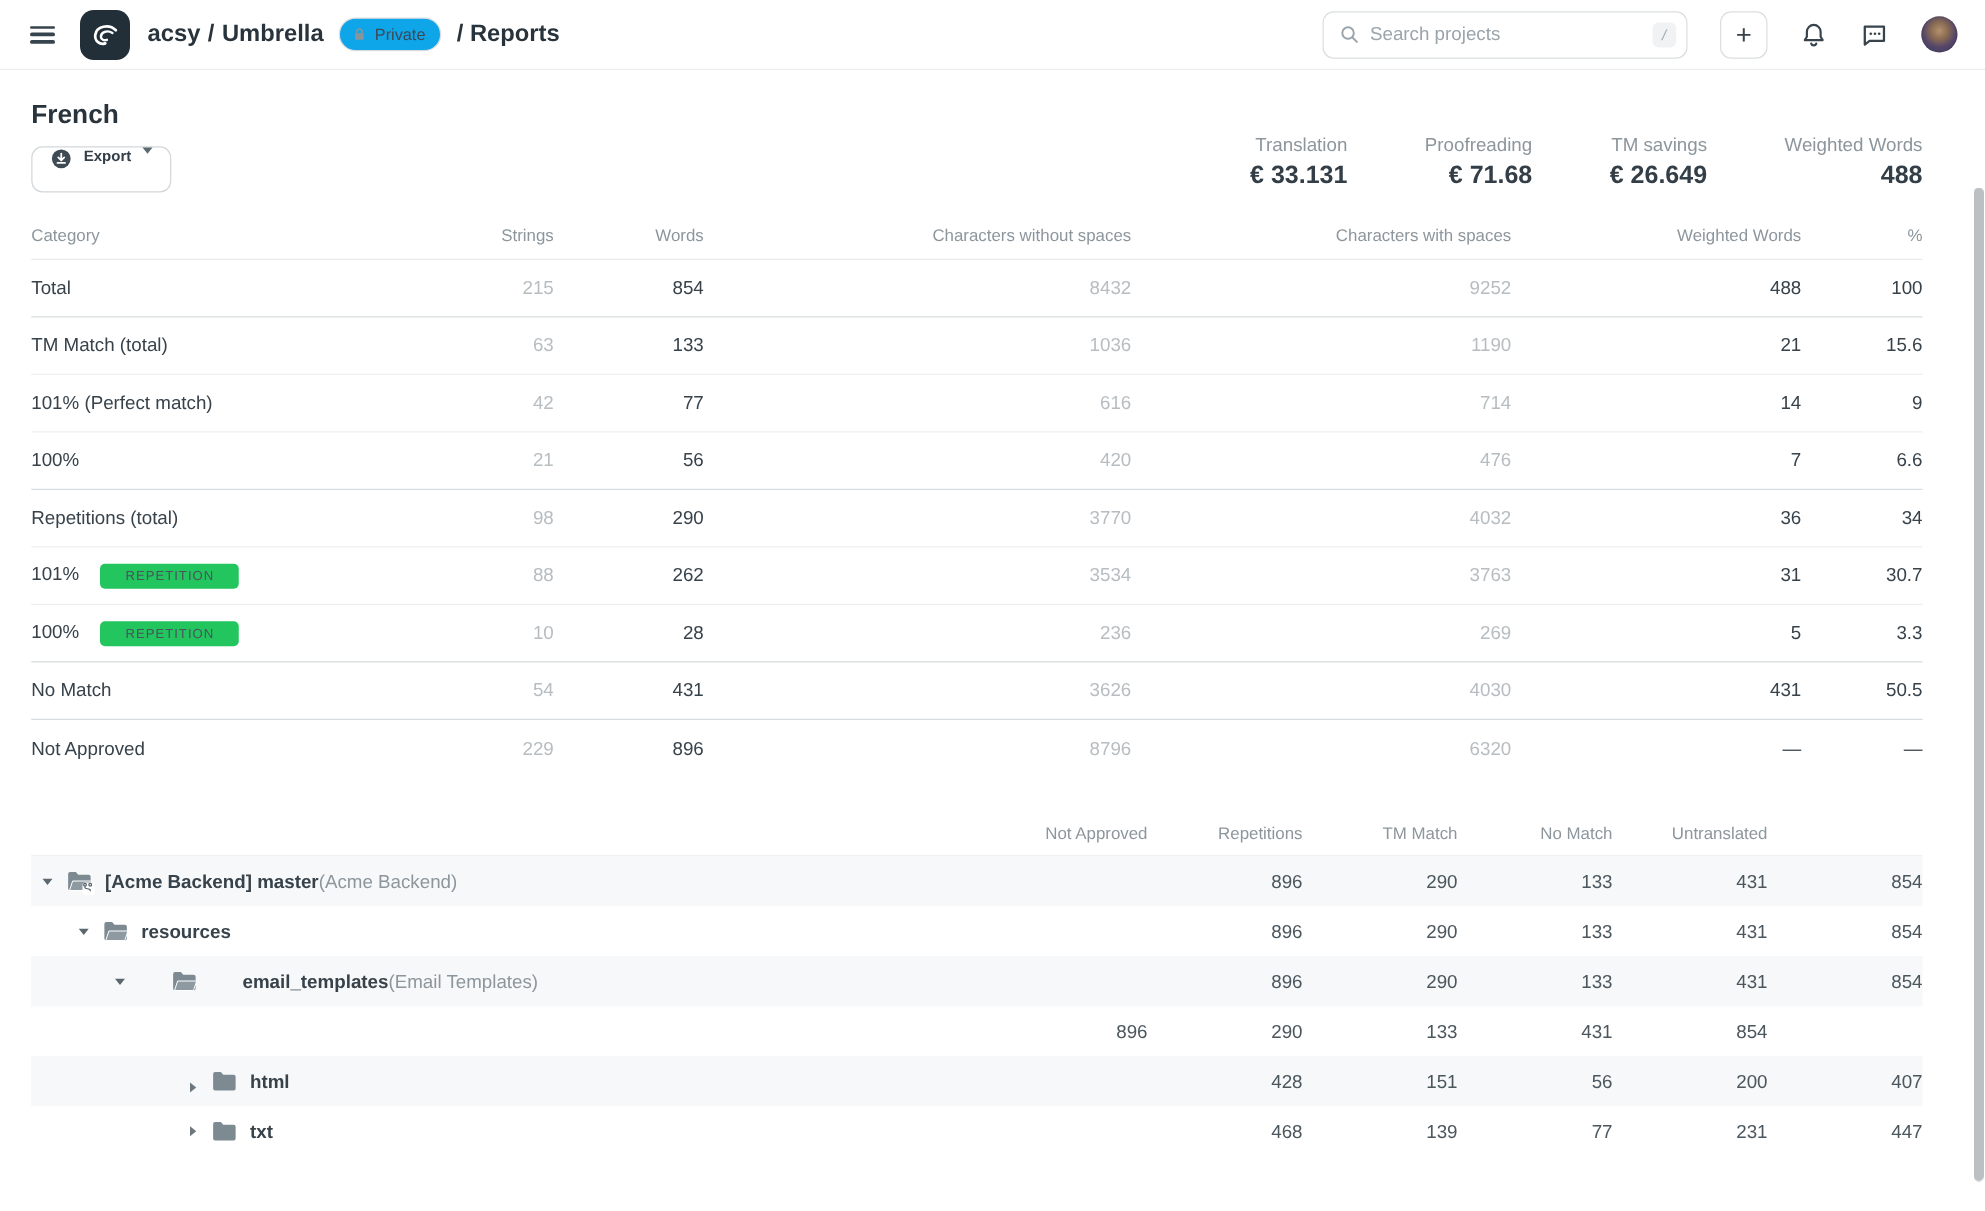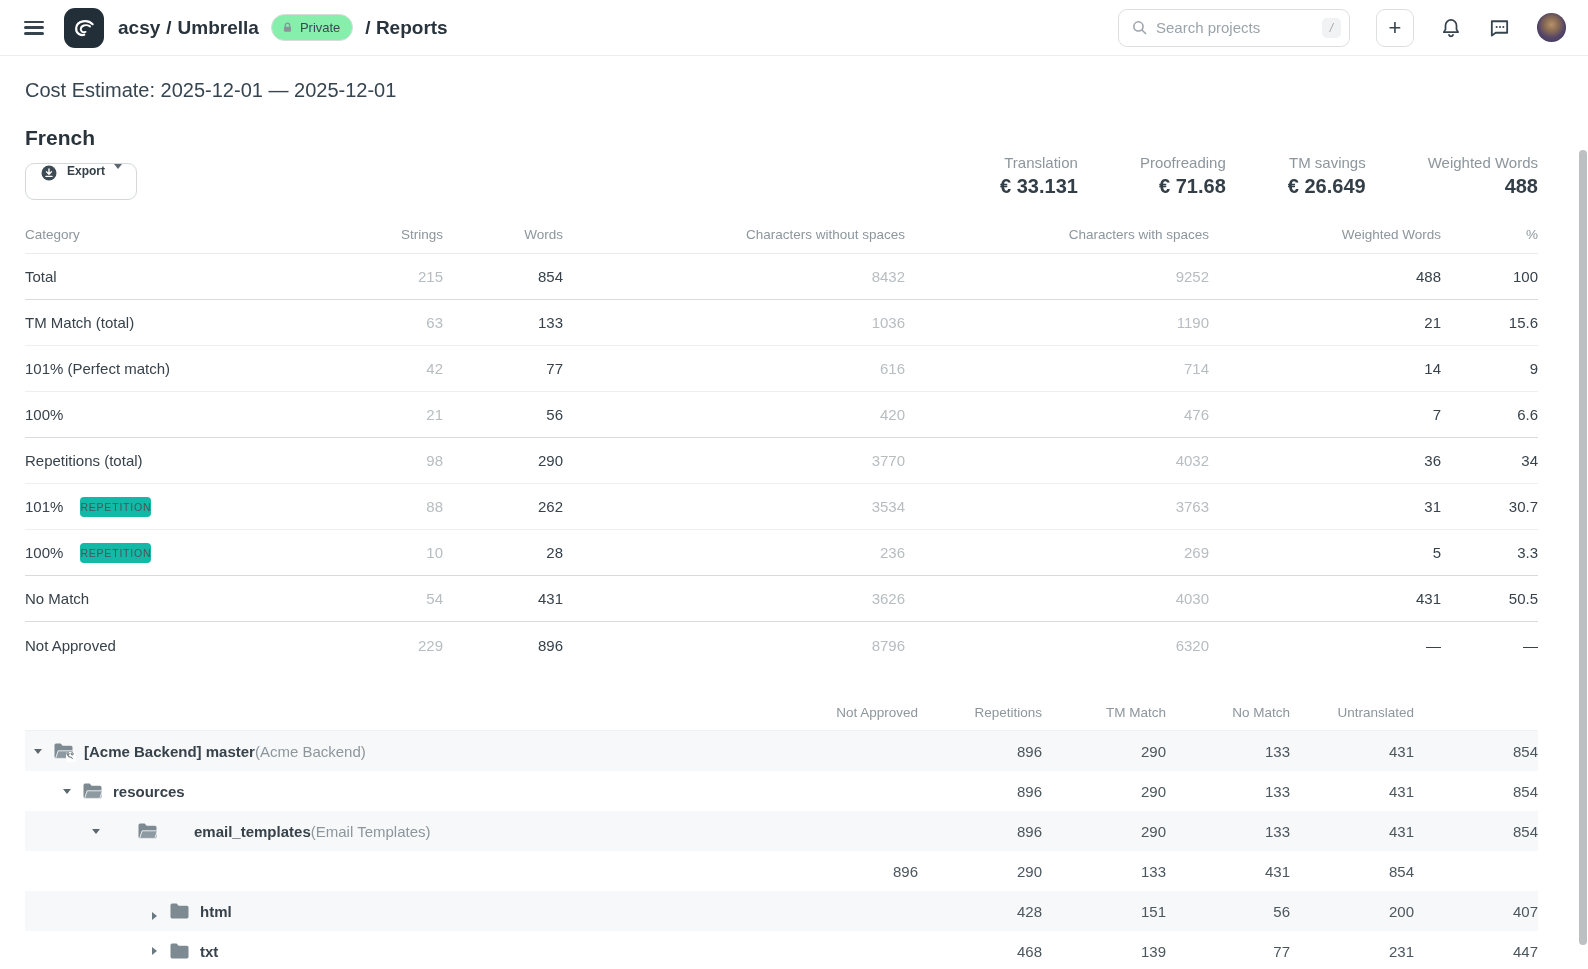--- a/index.html
+++ b/index.html
@@ -11,23 +11,23 @@
     border-bottom:1px solid #ebedee; background:#fff; }
   .hamburger { width:20px; height:14px; display:flex; flex-direction:column;
     justify-content:space-between; cursor:pointer; margin-right:20px; }
   .hamburger span { height:2.5px; background:#37444d; border-radius:2px; }
   .logo { width:40px; height:40px; border-radius:11px; background:#222f38;
     display:flex; align-items:center; justify-content:center; margin-right:14px; cursor:pointer;}
   .crumbs { display:flex; align-items:center; font-size:19px; font-weight:bold; color:#28333c; }
   .crumb-sep { margin:0 6px; }
   .badge-private { display:inline-flex; align-items:center; gap:6px; margin:0 12px;
     border:1px solid #d9dcde; border-radius:16px; padding:5px 12px 5px 9px;
-    font-size:13px; font-weight:normal; color:#3c4954; background:#86efac; }
+    font-size:13px; font-weight:normal; color:#3c4954; background:#0ea5e9; }
   .topbar-right { margin-left:auto; display:flex; align-items:center; gap:26px; }
-  .search-box { display:flex; align-items:center; width:232px; height:38px;
+  .search-box { display:flex; align-items:center; width:292px; height:38px;
     border:1px solid #dcdfe1; border-radius:9px; padding:0 8px 0 12px; gap:8px; }
   .search-box input { border:none; outline:none; flex:1; font-size:15px; color:#36424b;
     font-family:inherit; min-width:0; }
   .search-box input::placeholder { color:#9aa4ab; }
   .kbd-slash { background:#f1f2f3; color:#a0a9af; border-radius:5px; font-size:12px;
     padding:3px 8px; font-style:italic; }
   .btn-add { width:38px; height:38px; border:1px solid #dcdfe1; border-radius:9px;
     background:#fff; font-size:22px; color:#37444d; cursor:pointer; line-height:1;
     display:flex; align-items:center; justify-content:center; }
   .icon-btn { background:none; border:none; cursor:pointer; display:flex; }
@@ -57,23 +57,23 @@
   .cost-grid { display:grid;
     grid-template-columns:minmax(0,1fr) 100px 120px 342px 304px 232px 97px;
     align-items:center; }
   .cost-head { height:38px; border-bottom:1px solid #e9ebed; font-size:13.5px; color:#8c969c; }
   .cost-row { height:46px; border-bottom:1px solid #edeff0; font-size:15px; }
   .cost-row.group-end { border-bottom:1px solid #d7dbdd; }
   .cost-row:last-child { border-bottom:none; }
   .num { text-align:right; }
   .dim { color:#b7bdc1; }
   .dark { color:#37424b; }
-  .cat-cell { display:flex; align-items:center; color:#37424b; }
-  .badge-rep { margin-left:17px; background:#14b8a6; color:#49545c; border-radius:4px;
-    font-size:10.5px; letter-spacing:.8px; padding:4px 0; }
+  .cat-cell { display:flex; color:#37424b; }
+  .badge-rep { margin-left:17px; background:#22c55e; color:#49545c; border-radius:4px;
+    font-size:10.5px; letter-spacing:.8px; padding:4px 20px; }
 
   
   .file-table { margin-top:27px; }
   .file-grid { display:grid;
     grid-template-columns:minmax(0,1fr) 124px 124px 124px 124px 124px; align-items:center; }
   .file-head { height:36px; border-bottom:1px solid #eef0f1; font-size:13.5px; color:#8c969c; }
   .file-row { height:40px; font-size:15px; color:#4b565d; cursor:pointer; }
   .file-row.stripe { background:#f7f8f9; }
   .name-cell { display:flex; align-items:center; gap:10px; }
   .tree-caret { width:10px; display:flex; justify-content:center; cursor:pointer; }
@@ -143,21 +143,20 @@
         <circle cx="12.5" cy="11.5" r="1.1" fill="#37444d"></circle>
         <circle cx="16" cy="11.5" r="1.1" fill="#37444d"></circle>
       </svg>
     </button>
     <div class="avatar"></div>
   </div>
 </header>
 
 <main class="content">
 
-  <h1 class="page-title">Cost Estimate: 2025-12-01 — 2025-12-01</h1>
 
   <section class="lang-section">
     <div class="lang-left">
       <h2 class="lang-name">French</h2>
       <button class="btn-export">
         <svg width="18" height="18" viewBox="0 0 24 24">
           <circle cx="12" cy="12" r="10" fill="#3e4a54"></circle>
           <path d="M12 6.5 V13 M8.8 10.5 L12 13.8 L15.2 10.5 M8 16.5 h8" fill="none" stroke="#fff" stroke-width="1.9" stroke-linecap="round" stroke-linejoin="round"></path>
         </svg>
         <span>Export</span>

